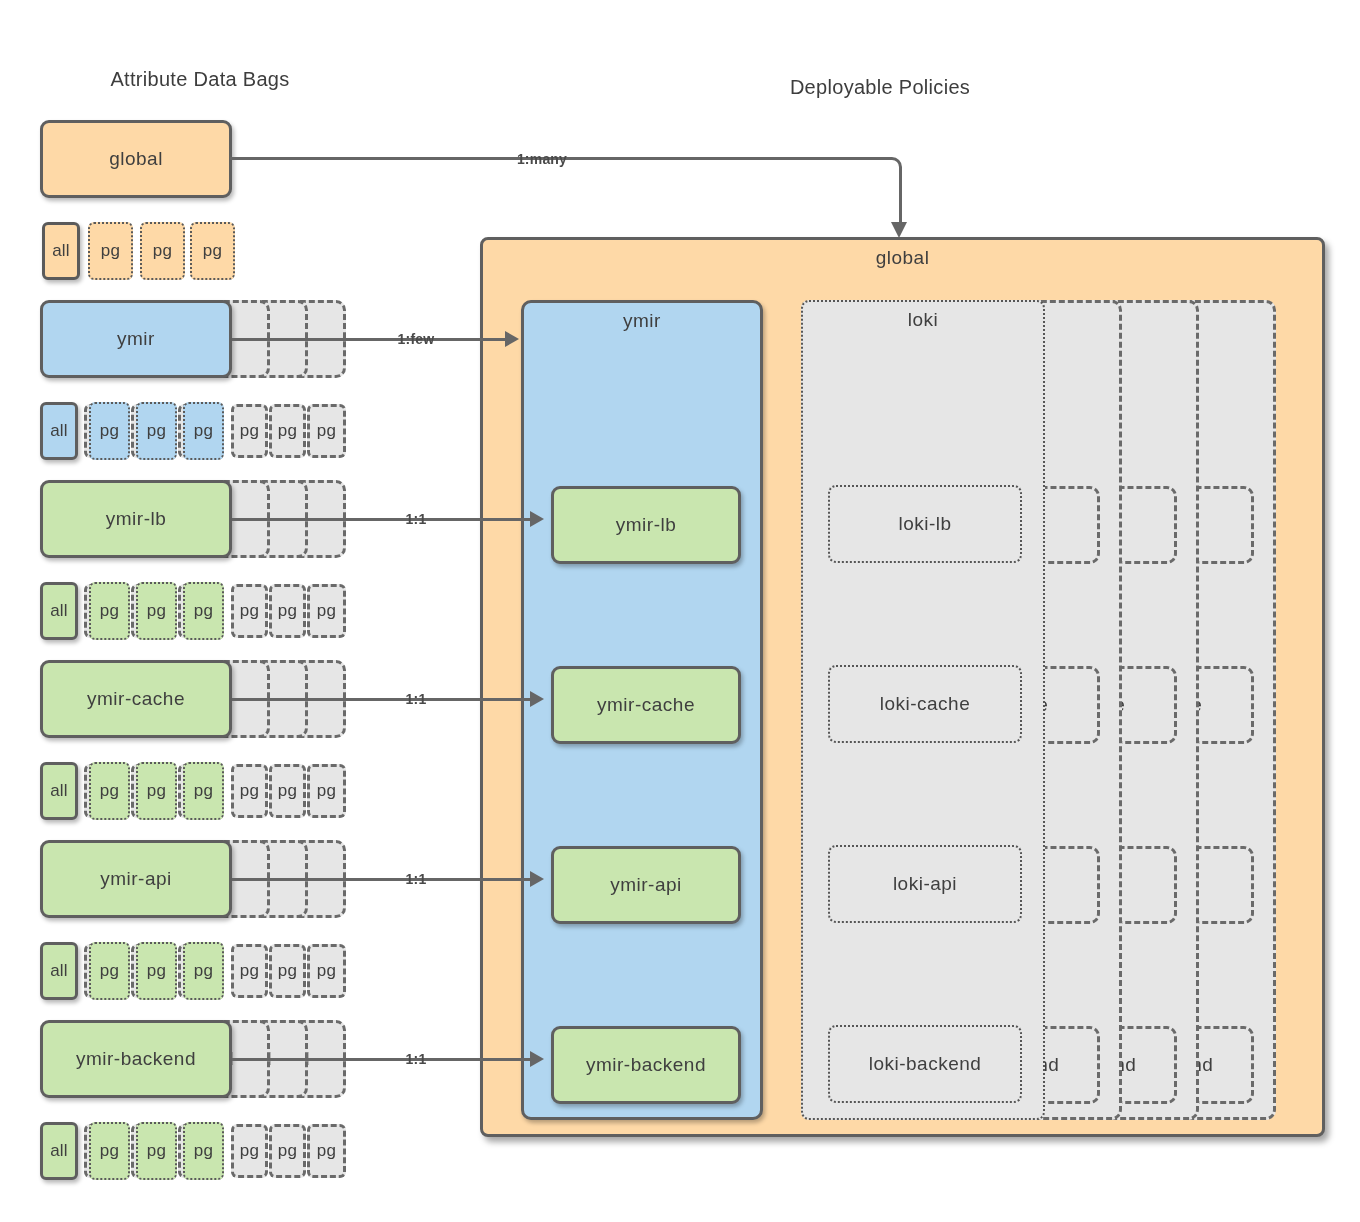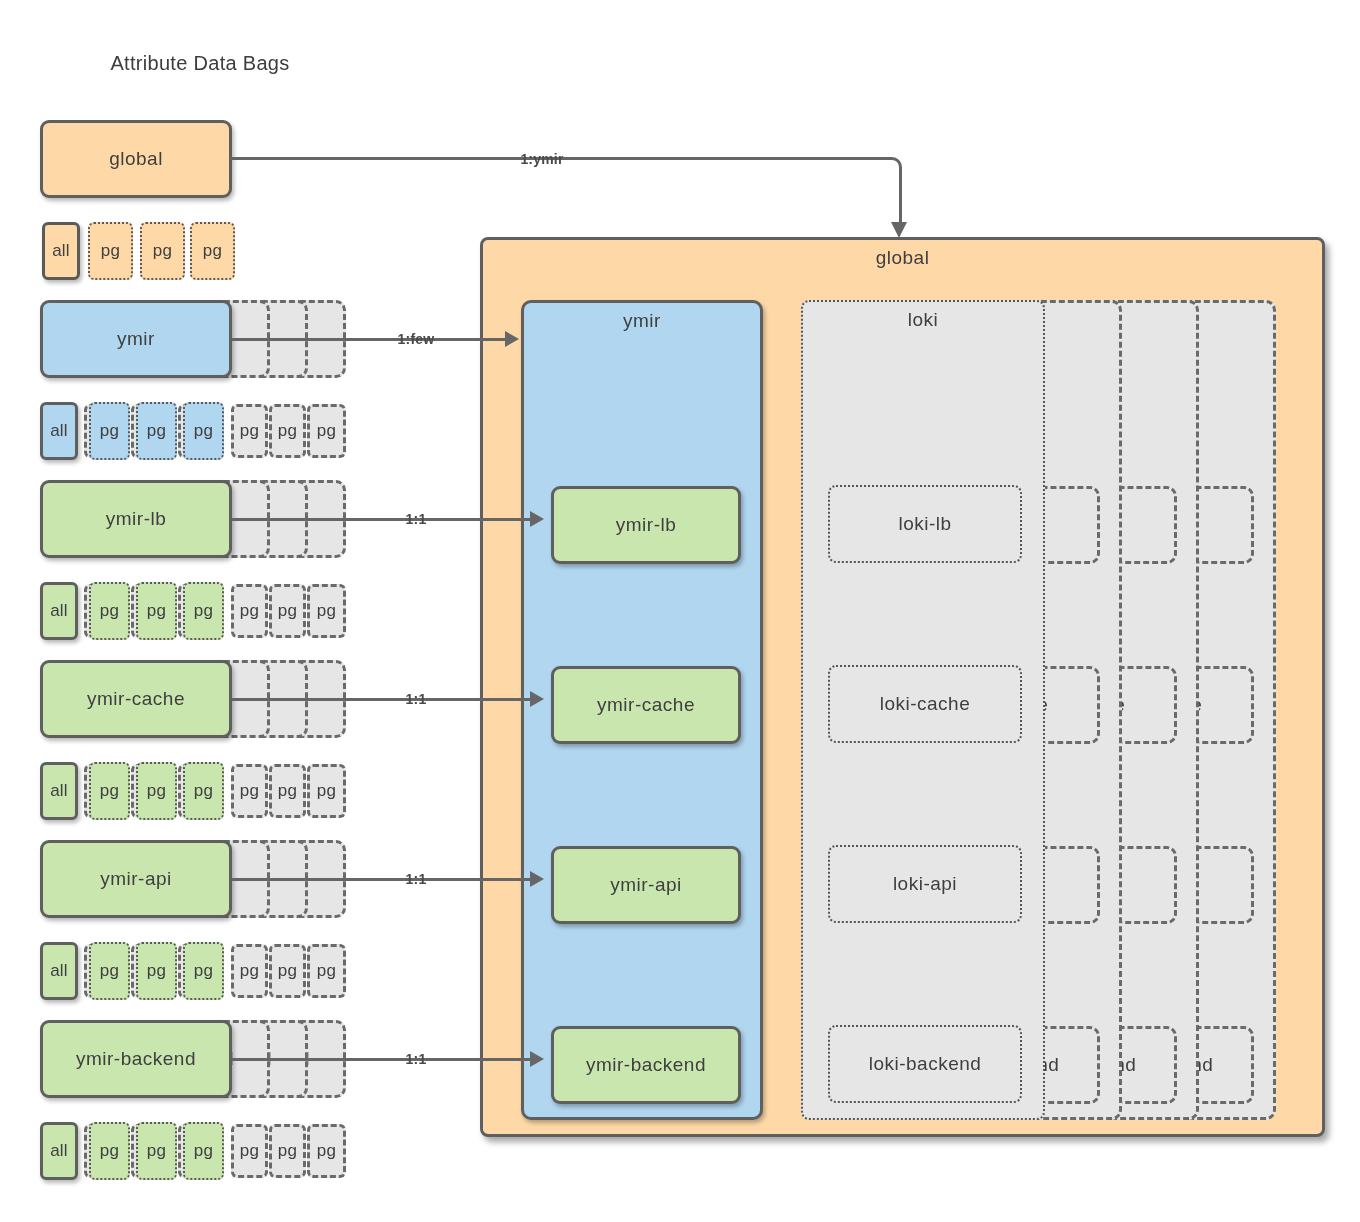--- a/index.html
+++ b/index.html
@@ -26,21 +26,22 @@
   .elbow{position:absolute;border-top:3px solid #666666;border-right:3px solid #666666;
          border-top-right-radius:10px;z-index:30;}
   .albl{position:absolute;z-index:31;font-weight:600;font-size:14px;color:#4a4a4a;
         transform:translate(-50%,-50%);letter-spacing:.2px;}
 </style>
 </head>
 <body>
 
 <div class="canvas">
 
-  <div class="title" style="left:40px;top:52px;width:320px;">Attribute Data Bags</div>
+  <div class="title" style="left:40px;top:68px;width:320px;">Attribute Data Bags</div>
+  <div class="title" style="left:680px;top:76px;width:400px;">Deployable Policies</div>
 
   <div class="bx c-or shadow" style="left:40px;top:120px;width:192px;height:78px;z-index:10">global</div>
   <div class="bx pg pgdot c-or shadow" style="left:42px;top:222px;width:38px;height:58px;border-style:solid;border-width:3px">all</div>
   <div class="bx pg pgdot c-or" style="left:88px;top:222px;width:45px;height:58px">pg</div>
   <div class="bx pg pgdot c-or" style="left:140px;top:222px;width:45px;height:58px">pg</div>
   <div class="bx pg pgdot c-or" style="left:190px;top:222px;width:45px;height:58px">pg</div>
 
   <div class="bx copy" style="left:78px;top:300px;width:192px;height:78px;z-index:6">
       <span>ymir</span>
     </div>
@@ -223,21 +224,21 @@
           <span>ymir-api</span>
         </div>
       <div class="bx c-gr shadow" style="left:27px;top:723px;width:190px;height:78px">
           <span>ymir-backend</span>
         </div>
     </div>
   </div>
 
   <div class="elbow" style="left:230px;top:157px;width:669px;height:68px"></div>
   <div class="tri-d" style="left:891px;top:222px"></div>
-  <div class="albl" style="left:542px;top:159px">1:ymir</div>
+  <div class="albl" style="left:542px;top:159px">1:many</div>
 
   <div class="aline" style="left:232px;top:338px;width:273px;height:3px"></div>
   <div class="tri-r" style="left:505px;top:331px"></div>
   <div class="albl" style="left:416px;top:339px">1:few</div>
 
   <div class="aline" style="left:232px;top:518px;width:298px;height:3px"></div>
   <div class="tri-r" style="left:530px;top:511px"></div>
   <div class="albl" style="left:416px;top:519px">1:1</div>
 
   <div class="aline" style="left:232px;top:698px;width:298px;height:3px"></div>

